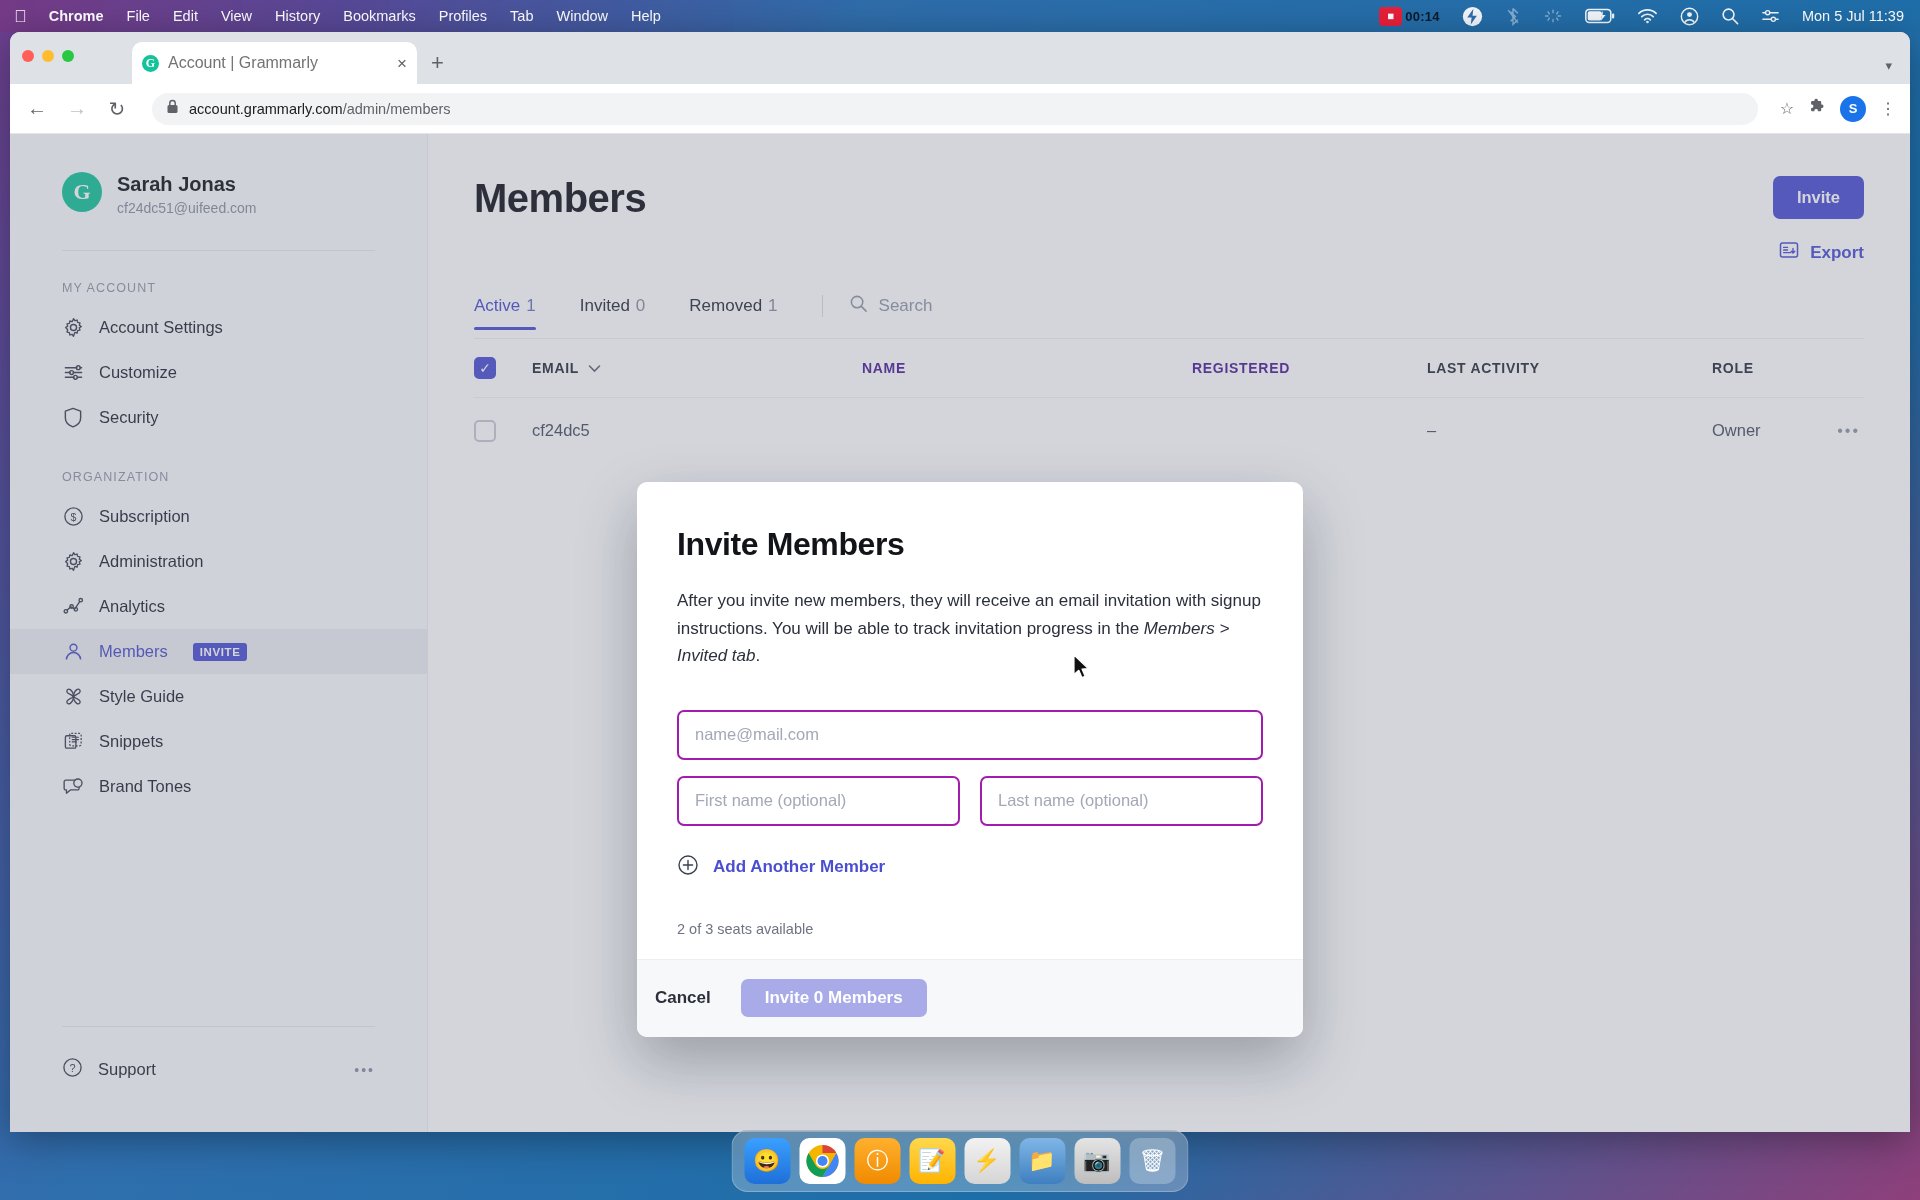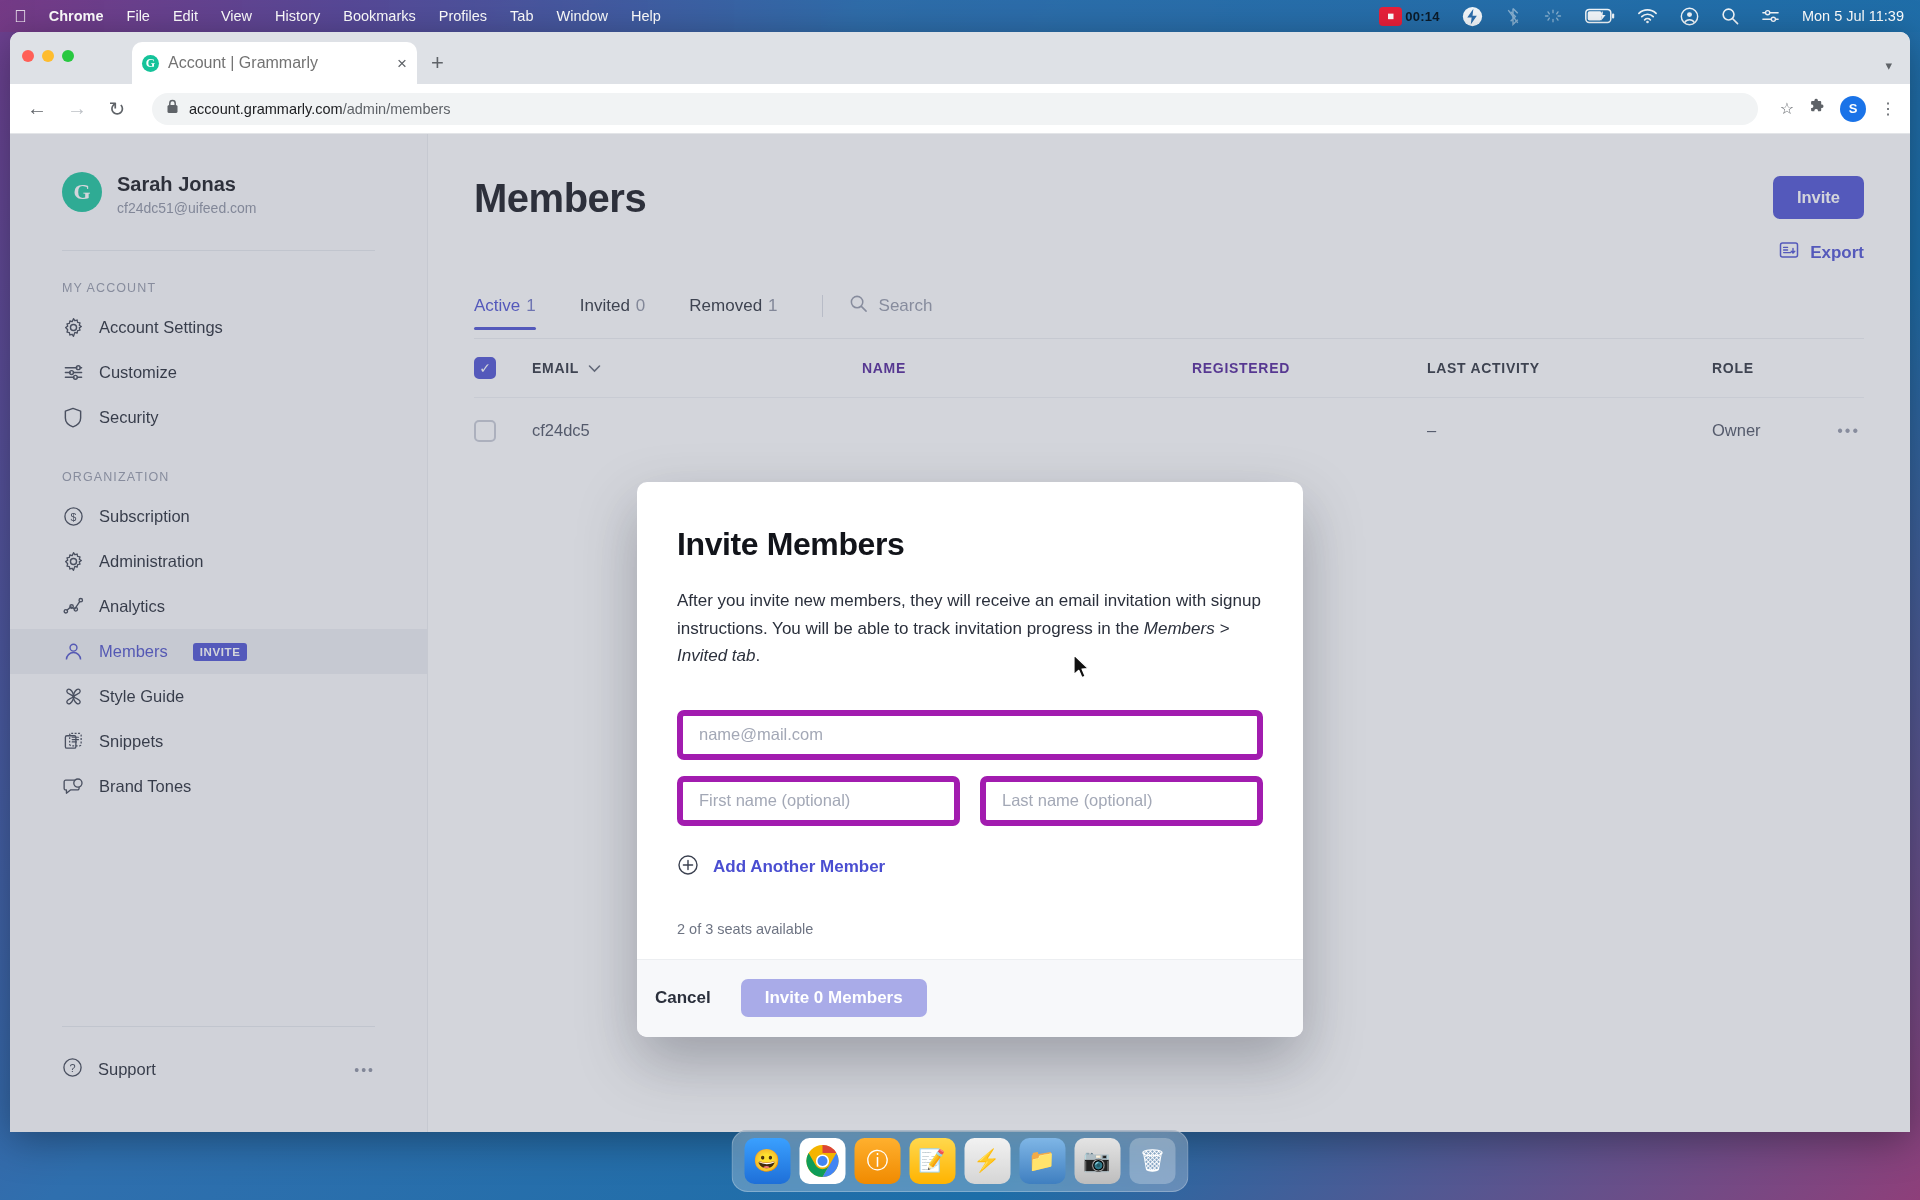--- a/index.html
+++ b/index.html
@@ -181,21 +181,21 @@
     position: absolute; z-index: 40; left: 627px; top: 348px; width: 666px;
     background: #fff; border-radius: 10px; box-shadow: 0 24px 60px rgba(10,14,30,.28);
     overflow: hidden;
   }
   .modal-body { padding: 44px 40px 0 40px; }
   .modal-title { font-size: 32px; font-weight: bold; color: #12141a; letter-spacing: -.4px; }
   .modal-desc { margin-top: 24px; font-size: 17px; line-height: 1.62; color: #2b303c; }
   .modal-desc i { font-style: italic; }
   .form { margin-top: 40px; }
   .field {
-    width: 100%; height: 50px; border: 6px solid #a21caf; border-radius: 7px;
+    width: 100%; height: 50px; border: 2px solid #a21caf; border-radius: 7px;
     padding: 0 16px; font-size: 16.5px; color: #2b303c; font-family: "Liberation Sans", sans-serif;
     background: #fff; outline: none;
   }
   .field::placeholder { color: #a3a8b6; }
   .field-row { display: flex; gap: 20px; margin-top: 16px; }
   .field-row .field { width: 50%; }
   .add-another {
     display: flex; align-items: center; gap: 14px; margin-top: 28px;
     color: #4a4ed1; font-size: 17px; font-weight: bold; cursor: pointer;
   }

